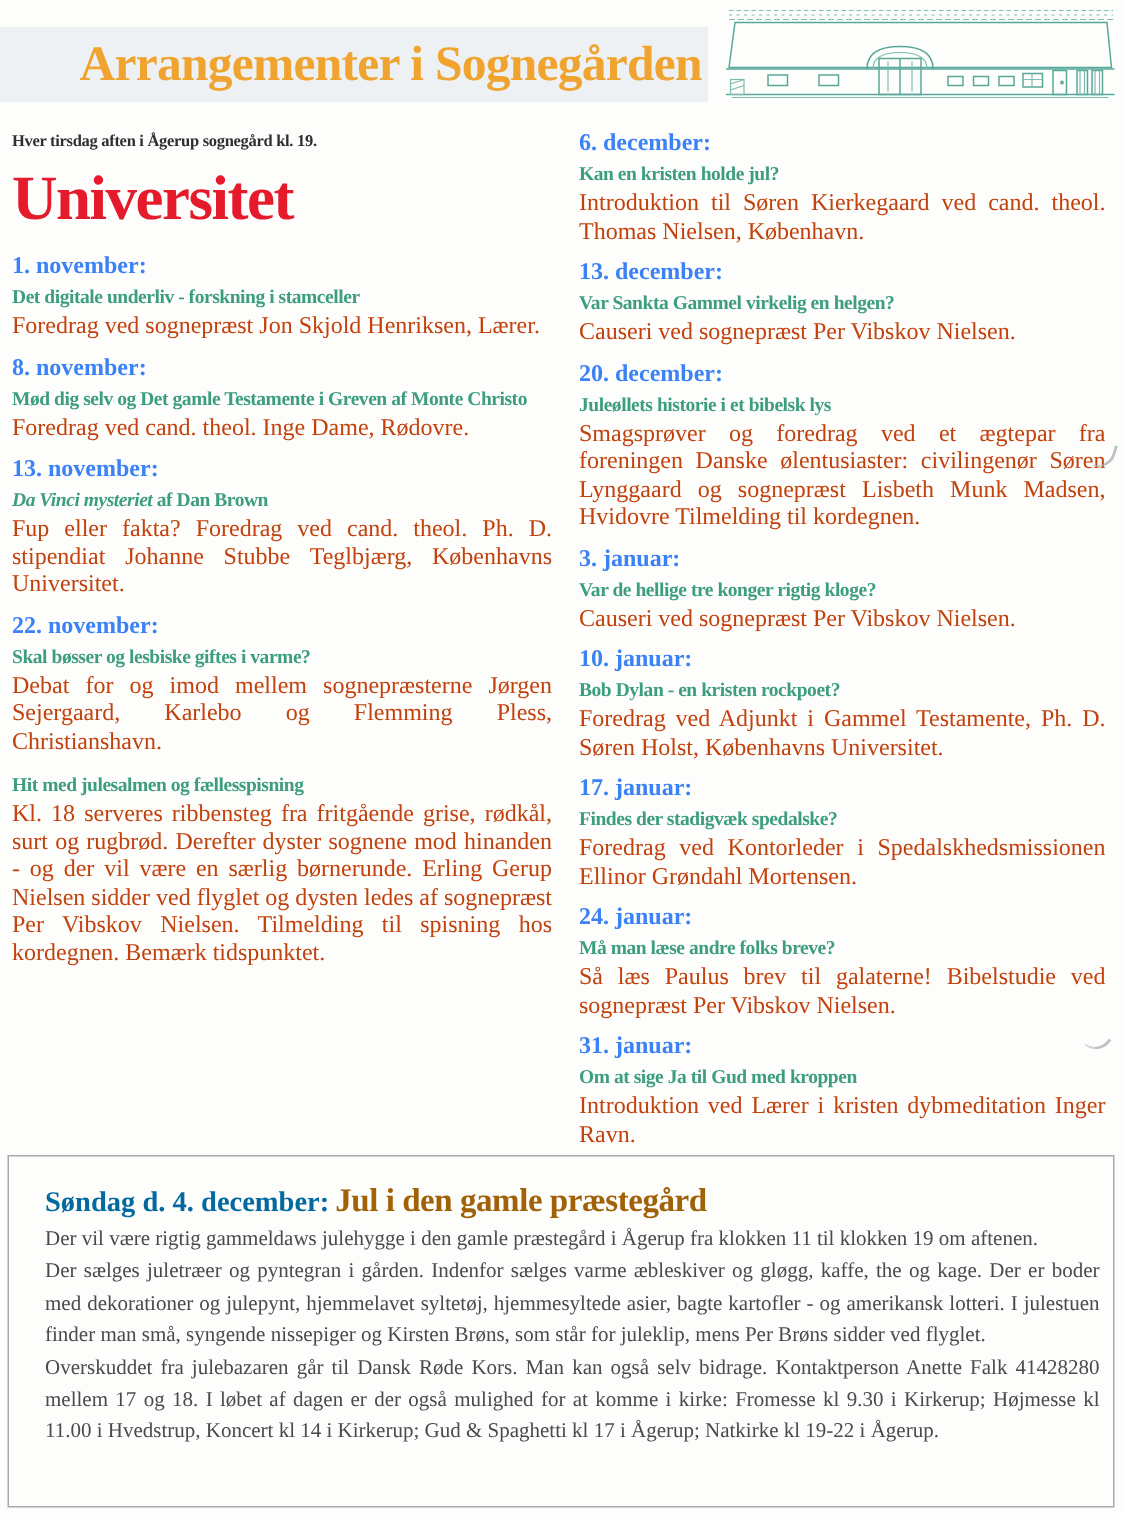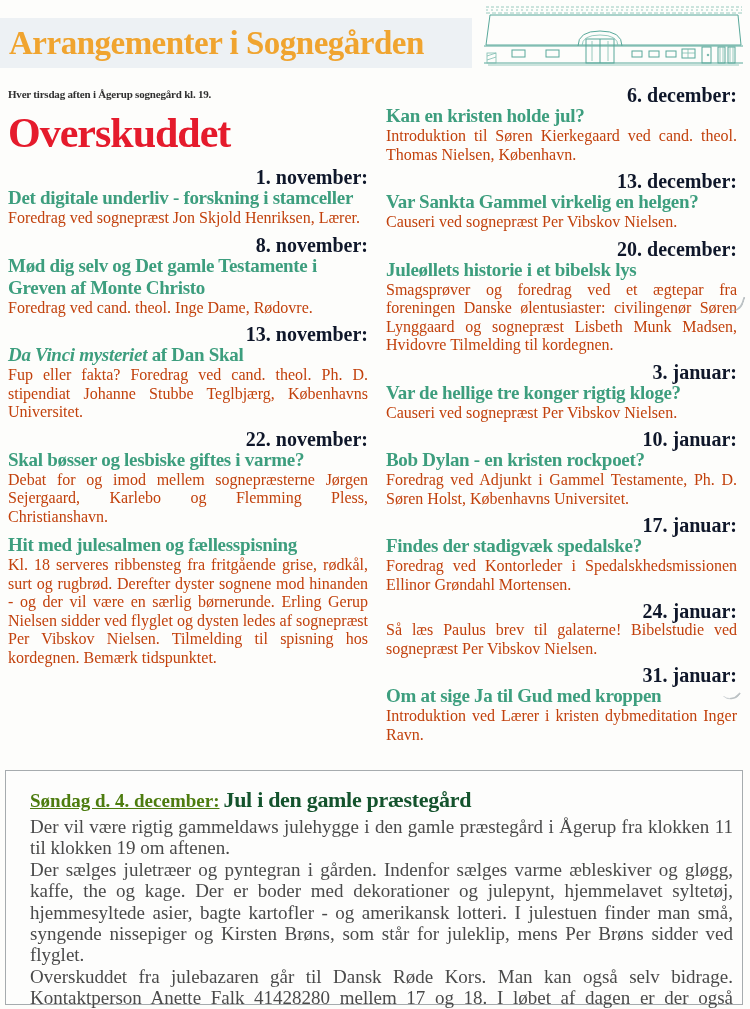--- a/index.html
+++ b/index.html
@@ -13,21 +13,21 @@
   }
 
   
   .header-band {
     position:absolute; top:18px; left:0; width:472px; height:50px;
     background:#edf1f4;
     display:flex; align-items:center;
   }
   .header-title {
     font-size:33px; font-weight:bold; color:#f0a42f;
-    padding-left:9px; letter-spacing:-0.5px; white-space:nowrap;
+    padding-left:9px; letter-spacing:-0.5px; white-space:nowrap;margin-left:44px;
   }
   .building {
     position:absolute; top:3px; left:482px; width:264px; height:66px;
   }
 
   
   .col { position:absolute; top:88px; }
   .col-left  { left:8px;   width:360px; }
   .col-right { left:386px; width:351px; top:86px; }
 
@@ -35,47 +35,47 @@
     font-size:11px; font-weight:bold; color:#2f2f2f;
     white-space:nowrap; letter-spacing:-0.2px; margin-bottom:12px;
   }
   .series-title {
     font-size:42px; font-weight:bold; color:#e51b2c;
     letter-spacing:-1px; line-height:1; margin-bottom:14px;
   }
 
   .event { margin-bottom:8px; }
   .event-date {
-    font-size:20px; font-weight:bold; color:#0f172a; line-height:19px;text-align:right;
+    font-size:16px; font-weight:bold; color:#3b82f6; line-height:19px;
   }
   .event-title {
-    font-size:19px; font-weight:bold; color:#3d9e7e;
+    font-size:13px; font-weight:bold; color:#3d9e7e;
     line-height:22px; letter-spacing:-0.3px;
   }
   .event-title em { font-style:italic; }
   .event-body {
     font-size:16px; color:#c2410c; line-height:18.5px;
     text-align:justify;
   }
 
   
   .xmas-box {
     position:absolute; left:5px; top:770px; width:738px; height:235px;
     border:1px solid #a6abae; background:#fdfdfc;
     padding:16px 9px 8px 24px;
   }
   .xmas-head { margin-bottom:3px; }
   .xmas-date {
-    font-size:19px; font-weight:bold; color:#4d7c0f;text-decoration:underline;
+    font-size:19px; font-weight:bold; color:#0369a1;
   }
   .xmas-title {
-    font-size:22px; font-weight:bold; color:#14532d; letter-spacing:-0.3px;
+    font-size:22px; font-weight:bold; color:#a16207; letter-spacing:-0.3px;
   }
   .xmas-para {
-    font-size:19px; color:#4a4a4a; line-height:21.4px; text-align:justify;
+    font-size:14px; color:#4a4a4a; line-height:21.4px; text-align:justify;
   }
 
   
   .scan-mark {
     position:absolute; width:12px; height:18px;
     border-right:2px solid #9aa3a8; border-bottom:1px solid #b4bcc0;
     border-radius:0 0 12px 0; opacity:.65;
   }
   .scan-mark.m1 { left:731px; top:295px; transform:rotate(18deg); }
   .scan-mark.m2 { left:726px; top:688px; transform:rotate(40deg); height:14px; }
@@ -131,37 +131,37 @@
     <rect class="ln" x="246" y="44" width="7" height="16"></rect>
     <line class="lt" x1="238" y1="44" x2="238" y2="60"></line>
     <line class="lt" x1="241" y1="44" x2="241" y2="60"></line>
     <line class="lt" x1="248" y1="44" x2="248" y2="60"></line>
     <line class="lt" x1="251" y1="44" x2="251" y2="60"></line>
   </svg>
 </div>
 
 <div class="col col-left">
   <div class="intro">Hver tirsdag aften i Ågerup sognegård kl. 19.</div>
-  <div class="series-title">Overskuddet</div>
+  <div class="series-title">Universitet</div>
 
   <div class="event">
     <div class="event-date">1. november:</div>
     <div class="event-title">Det digitale underliv - forskning i stamceller</div>
     <p class="event-body">Foredrag ved sognepræst Jon Skjold Henriksen, Lærer.</p>
   </div>
 
   <div class="event">
     <div class="event-date">8. november:</div>
     <div class="event-title">Mød dig selv og Det gamle Testamente i Greven af Monte Christo</div>
     <p class="event-body">Foredrag ved cand. theol. Inge Dame, Rødovre.</p>
   </div>
 
   <div class="event">
     <div class="event-date">13. november:</div>
-    <div class="event-title"><em>Da Vinci mysteriet</em><span> af Dan Skal</span></div>
+    <div class="event-title"><em>Da Vinci mysteriet</em><span> af Dan Brown</span></div>
     <p class="event-body">Fup eller fakta? Foredrag ved cand. theol. Ph. D. stipendiat Johanne Stubbe Teglbjærg, Københavns Universitet.</p>
   </div>
 
   <div class="event">
     <div class="event-date">22. november:</div>
     <div class="event-title">Skal bøsser og lesbiske giftes i varme?</div>
     <p class="event-body">Debat for og imod mellem sognepræsterne Jørgen Sejergaard, Karlebo og Flemming Pless, Christianshavn.</p>
   </div>
 
   <div class="event">
@@ -202,20 +202,21 @@
   </div>
 
   <div class="event">
     <div class="event-date">17. januar:</div>
     <div class="event-title">Findes der stadigvæk spedalske?</div>
     <p class="event-body">Foredrag ved Kontorleder i Spedalskhedsmissionen Ellinor Grøndahl Mortensen.</p>
   </div>
 
   <div class="event">
     <div class="event-date">24. januar:</div>
+    <div class="event-title">Må man læse andre folks breve?</div>
     <p class="event-body">Så læs Paulus brev til galaterne! Bibelstudie ved sognepræst Per Vibskov Nielsen.</p>
   </div>
 
   <div class="event">
     <div class="event-date">31. januar:</div>
     <div class="event-title">Om at sige Ja til Gud med kroppen</div>
     <p class="event-body">Introduktion ved Lærer i kristen dybmeditation Inger Ravn.</p>
   </div>
 </div>
 

